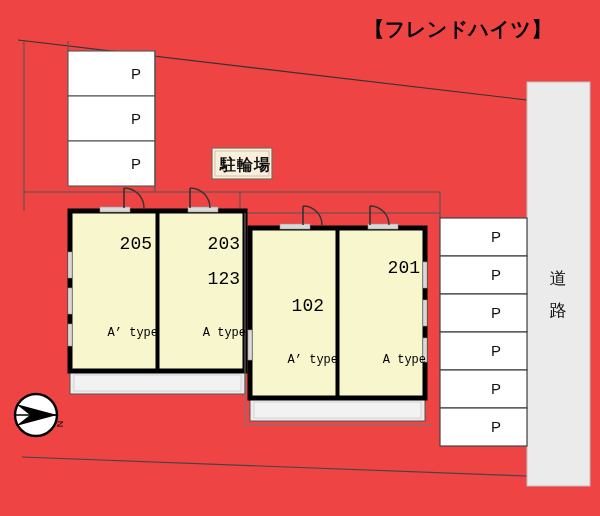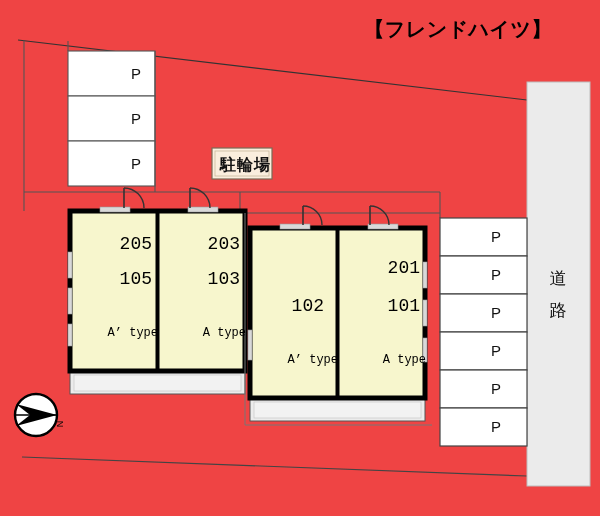--- a/index.html
+++ b/index.html
@@ -203,29 +203,27 @@
   <div class="p-label" style="left:486px; top:418px;">P</div>
 
   <div class="bike-label" style="left:220px; top:155px;">駐輪場</div>
 
   <div class="road-label" style="left:543px; top:262px;">
     <span>道</span><br>
     <span>路</span>
   </div>
 
   <div class="unit-text unit-num" style="left:84px; top:234px; width:68px;">205</div>
-  <div class="unit-text unit-num" style="left:84px; top:269px; width:68px;">105</div>
   <div class="unit-text unit-type" style="left:78px; top:326px; width:80px;">A’ type</div>
 
   <div class="unit-text unit-num" style="left:172px; top:234px; width:68px;">203</div>
-  <div class="unit-text unit-num" style="left:172px; top:269px; width:68px;">103</div>
+  <div class="unit-text unit-num" style="left:172px; top:269px; width:68px;">123</div>
   <div class="unit-text unit-type" style="left:166px; top:326px; width:80px;">A type</div>
 
   <div class="unit-text unit-num" style="left:256px; top:296px; width:68px;">102</div>
   <div class="unit-text unit-type" style="left:258px; top:353px; width:80px;">A’ type</div>
 
   <div class="unit-text unit-num" style="left:352px; top:258px; width:68px;">201</div>
-  <div class="unit-text unit-num" style="left:352px; top:296px; width:68px;">101</div>
   <div class="unit-text unit-type" style="left:346px; top:353px; width:80px;">A type</div>
 
   <div class="compass-n" style="left:57px; top:419px;">N</div>
 
 </div>
 
 </body></html>

